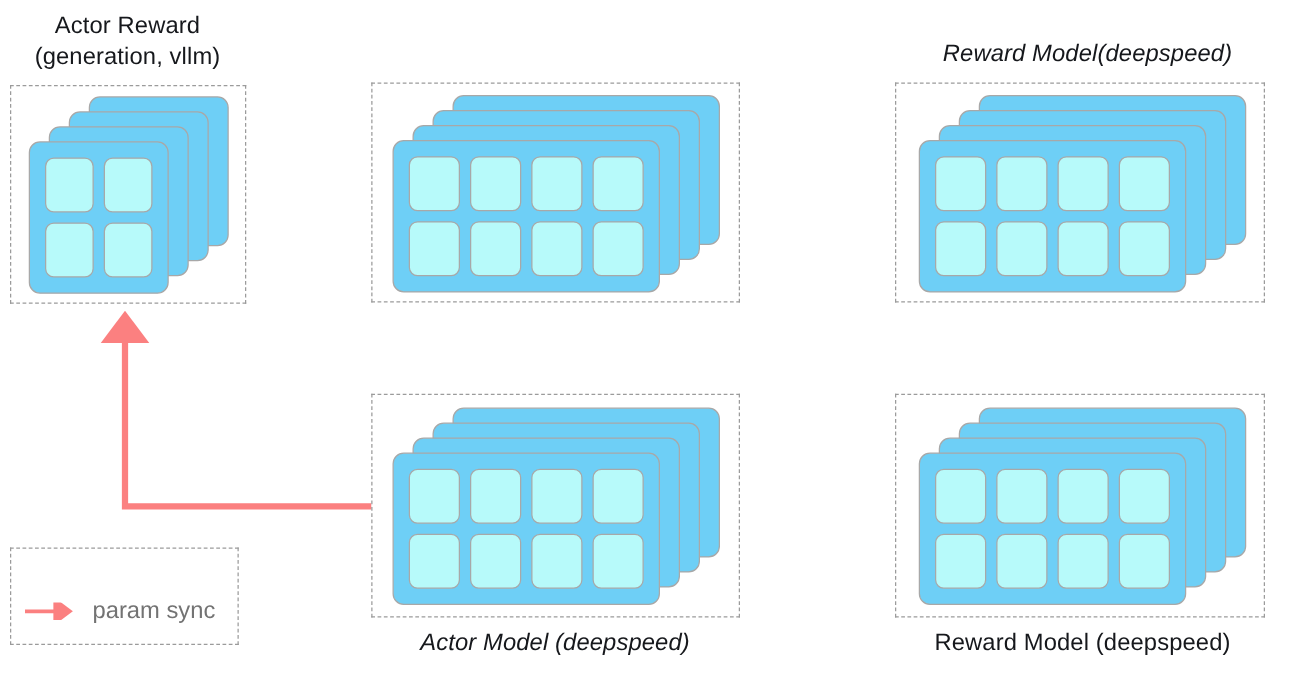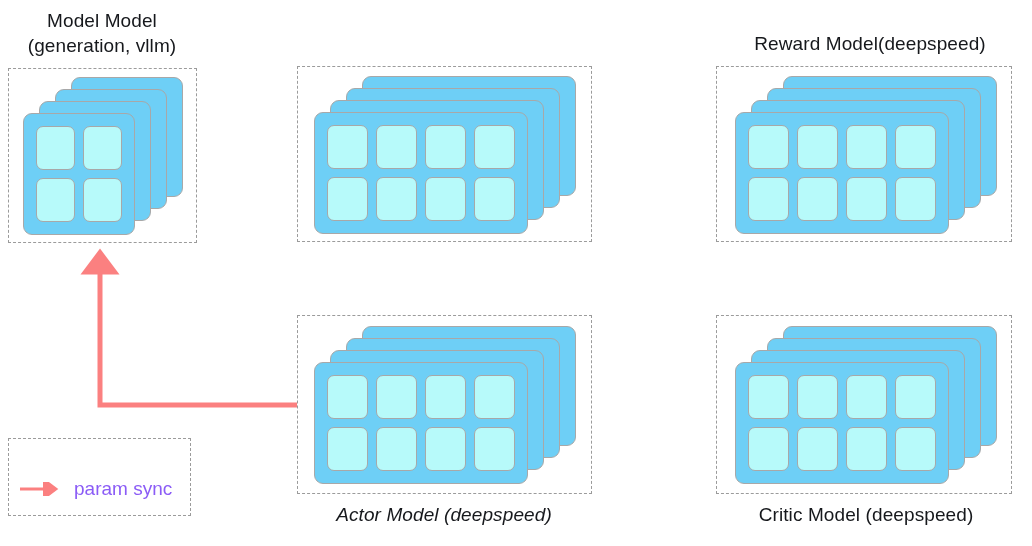--- a/index.html
+++ b/index.html
@@ -94,39 +94,39 @@
     align-items: center;
     gap: 9px;
     padding-left: 10px;
     margin-top: 24px;
   }
   .legend-arrow {
     display: block;
   }
   .legend-label {
     font-size: 19px;
-    color: #8b5cf6;
+    color: #737373;
     white-space: nowrap;
   }
 </style>
 </head>
 <body>
 
 <div id="canvas">
 
   <svg class="arrow-svg" viewBox="0 0 1032 546" xmlns="http://www.w3.org/2000/svg">
     <defs>
       <marker id="ah" markerWidth="9" markerHeight="9" refX="3.1" refY="4.5" orient="auto" markerUnits="strokeWidth">
         <path d="M0,0.6 L0,8.4 L5.2,4.5 z" fill="#FB8080"></path>
       </marker>
     </defs>
     <path d="M 297,405 L 100,405 L 100,259" fill="none" stroke="#FB8080" stroke-width="5" stroke-linejoin="miter" stroke-linecap="butt" marker-end="url(#ah)"></path>
   </svg>
 
-  <div class="caption" style="left:2px; top:8px; width:200px;">Model Model
+  <div class="caption" style="left:2px; top:8px; width:200px;">Actor Reward
 (generation, vllm)</div>
 
   <div class="group" style="left:8px; top:68px; width:189px; height:175px;">
     <div class="stack" style="left:14px; top:8px; width:160px; height:158px;">
       <div class="card" style="left:48px; top:0px;  width:112px; height:120px;"></div>
       <div class="card" style="left:32px; top:12px; width:112px; height:120px;"></div>
       <div class="card" style="left:16px; top:24px; width:112px; height:120px;"></div>
       <div class="card front g2x2" style="left:0px;  top:36px; width:112px; height:122px;">
         <div class="chip"></div>
         <div class="chip"></div>
@@ -148,21 +148,21 @@
         <div class="chip"></div>
         <div class="chip"></div>
         <div class="chip"></div>
         <div class="chip"></div>
         <div class="chip"></div>
         <div class="chip"></div>
       </div>
     </div>
   </div>
 
-  <div class="caption" style="left:720px; top:31px; width:300px;">Reward Model(deepspeed)</div>
+  <div class="caption" style="left:720px; top:31px; width:300px;font-style:italic;">Reward Model(deepspeed)</div>
 
   <div class="group" style="left:716px; top:66px; width:296px; height:176px;">
     <div class="stack" style="left:18px; top:9px; width:262px; height:158px;">
       <div class="card" style="left:48px; top:0px;  width:214px; height:120px;"></div>
       <div class="card" style="left:32px; top:12px; width:214px; height:120px;"></div>
       <div class="card" style="left:16px; top:24px; width:214px; height:120px;"></div>
       <div class="card front g4x2" style="left:0px;  top:36px; width:214px; height:122px;">
         <div class="chip"></div>
         <div class="chip"></div>
         <div class="chip"></div>
@@ -206,21 +206,21 @@
         <div class="chip"></div>
         <div class="chip"></div>
         <div class="chip"></div>
         <div class="chip"></div>
         <div class="chip"></div>
         <div class="chip"></div>
       </div>
     </div>
   </div>
 
-  <div class="caption" style="left:716px; top:502px; width:300px;">Critic Model (deepspeed)</div>
+  <div class="caption" style="left:716px; top:502px; width:300px;">Reward Model (deepspeed)</div>
 
   <div class="legend-box" style="left:8px; top:438px; width:183px; height:78px;">
     <div class="legend-row">
       <svg class="legend-arrow" width="46" height="14" viewBox="0 0 46 14" xmlns="http://www.w3.org/2000/svg">
         <defs>
           <marker id="ah2" markerWidth="9" markerHeight="9" refX="3.1" refY="4.5" orient="auto" markerUnits="strokeWidth">
             <path d="M0,0.6 L0,8.4 L5.2,4.5 z" fill="#FB8080"></path>
           </marker>
         </defs>
         <path d="M1,7 L33,7" fill="none" stroke="#FB8080" stroke-width="3" marker-end="url(#ah2)"></path>

